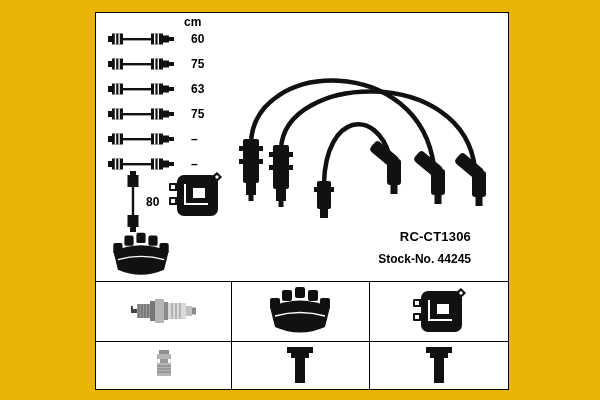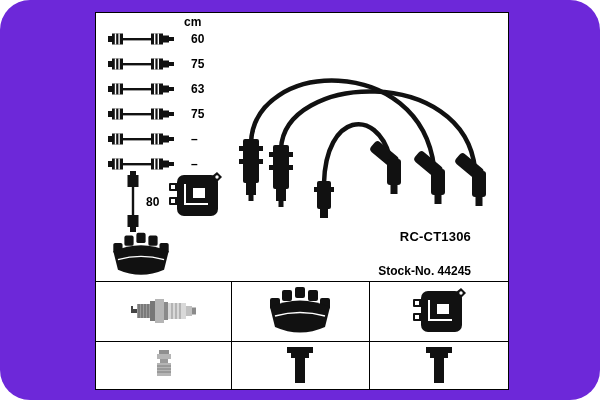--- a/index.html
+++ b/index.html
@@ -1,26 +1,26 @@
 <!DOCTYPE html>
 <html><head>
 <meta charset="utf-8">
 <style>
   html,body{margin:0;padding:0;background:#fff;}
   body{font-family:"Liberation Sans","DejaVu Sans",sans-serif;color:#000;}
-  .stage{position:relative;width:600px;height:400px;background:#6d28d9;overflow:hidden;border-radius:30px;}
+  .stage{position:relative;width:600px;height:400px;background:#eab308;overflow:hidden;}
   .abs{position:absolute;}
   .frame{position:absolute;left:95px;top:12px;width:412px;height:376px;border:1px solid #000;background:#fff;box-sizing:content-box;}
   .lc-row{position:absolute;left:12px;display:flex;align-items:center;gap:15px;height:14px;}
   .lc-val{font-size:12px;font-weight:700;line-height:14px;}
   .unit{position:absolute;left:88px;top:2px;font-size:12px;font-weight:700;}
   .coilwire-len{position:absolute;left:50px;top:182px;font-size:12px;font-weight:700;}
   .pn-block{position:absolute;right:37px;top:216px;text-align:right;}
   .pn{font-size:13px;font-weight:700;letter-spacing:.2px;}
-  .stockno{font-size:12px;font-weight:700;margin-top:20px;}
+  .stockno{font-size:12px;font-weight:700;margin-top:8px;}
   .hline{position:absolute;left:0;width:412px;height:1px;background:#000;}
   .vline{position:absolute;top:268px;width:1px;height:108px;background:#000;}
   .cell{position:absolute;display:flex;align-items:center;justify-content:center;}
   .r1{top:268px;height:60px;}
   .r2{top:328px;height:48px;}
   .c1{left:0;width:135px;}
   .c2{left:135px;width:138px;}
   .c3{left:273px;width:139px;}
   svg{display:block;}
 </style>

